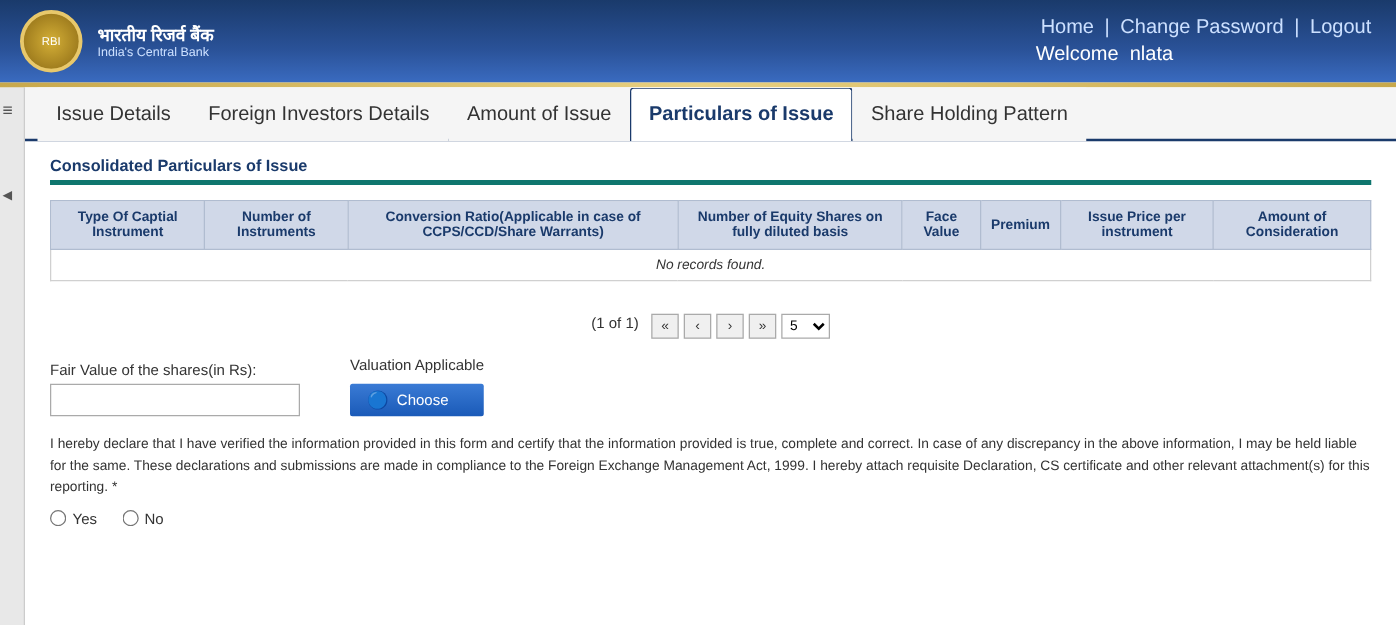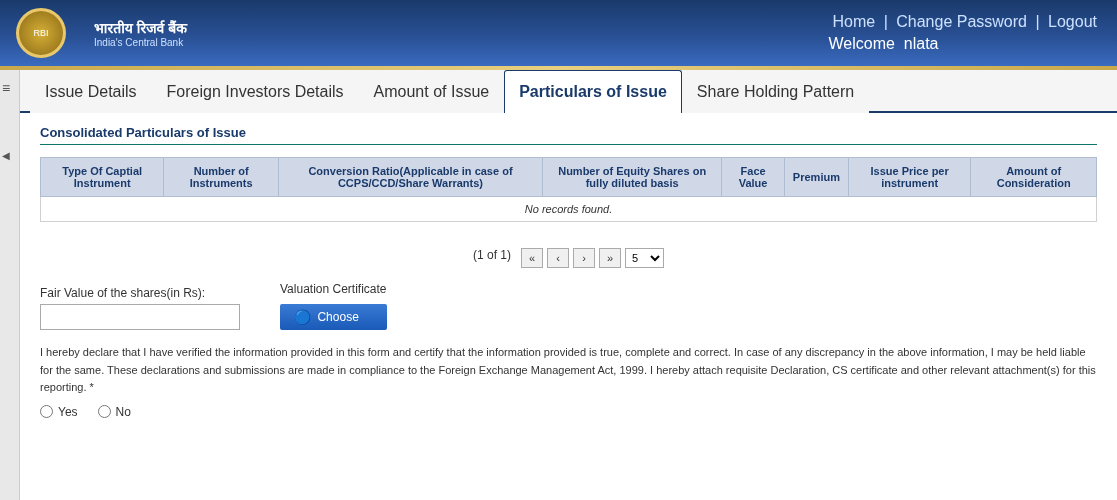--- a/index.html
+++ b/index.html
@@ -41,21 +41,20 @@
       justify-content: center;
     }
     .logo-text {
       font-size: 9px;
       color: #fff;
       text-align: center;
       line-height: 1.2;
     }
     .header-title {
       color: white;
-      margin-left: 16px;
     }
     .header-title .hindi {
       font-size: 14px;
       font-weight: bold;
       display: block;
     }
     .header-title .english {
       font-size: 16px;
       font-weight: bold;
       display: block;
@@ -156,21 +155,21 @@
     
     .page-content {
       padding: 12px 20px;
     }
 
     .section-title {
       font-size: 13px;
       font-weight: bold;
       color: #1a3a6b;
       margin-bottom: 12px;
-      border-bottom: 1px solid #0f766e;
+      border-bottom: 4px solid #0f766e;
       padding-bottom: 4px;
     }
 
     
     .data-table {
       width: 100%;
       border-collapse: collapse;
       font-size: 11px;
       margin-bottom: 26px;
     }
@@ -397,21 +396,21 @@
           <option>50</option>
         </select>
       </div>
 
       <div class="form-section">
         <div class="form-group">
           <label class="form-label">Fair Value of the shares(in Rs):</label>
           <input type="text" class="form-input" value="" style="">
         </div>
         <div class="form-group">
-          <div class="valuation-label">Valuation Certificate</div>
+          <div class="valuation-label">Valuation Applicable</div>
           <button class="choose-btn">
             <span class="choose-icon">🔵</span>
             <span>Choose</span>
           </button>
         </div>
       </div>
 
       <div class="declaration-text">I hereby declare that I have verified the information provided in this form and certify that the information provided is true, complete and correct. In case of any discrepancy in the above information, I may be held liable for the same. These declarations and submissions are made in compliance to the Foreign Exchange Management Act, 1999. I hereby attach requisite Declaration, CS certificate and other relevant attachment(s) for this reporting. *</div>
 
       <div class="radio-row">

